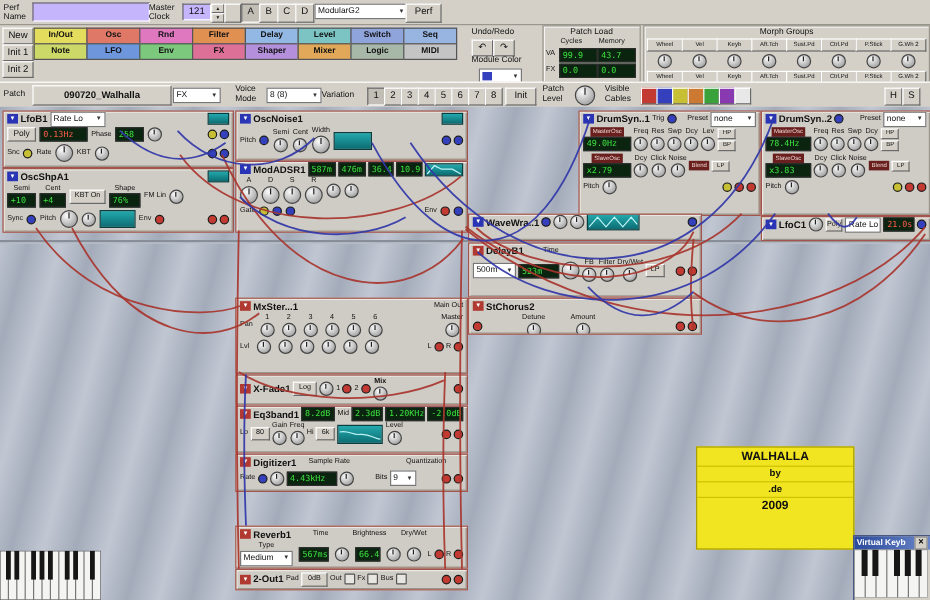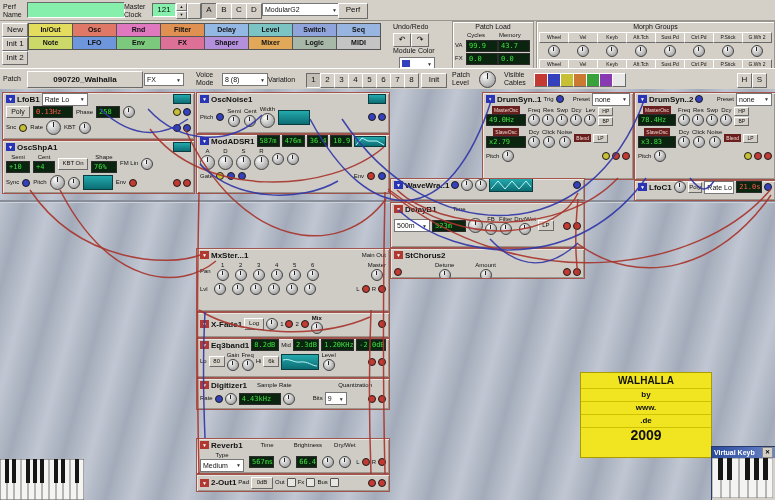--- a/index.html
+++ b/index.html
@@ -1,18 +1,18 @@
 <!DOCTYPE html>
 <html><head>
 <meta charset="utf-8">
 <style>
   html,body{margin:0;padding:0}
   #app{position:relative;width:775px;height:500px;background:#d4d0c8;font-family:"Liberation Sans",sans-serif;font-size:8px;color:#111;overflow:hidden;user-select:none}
   .abs{position:absolute}
-  .sunk{background:#86efac;border:1px solid;border-color:#6a6a6a #ffffff #ffffff #6a6a6a}
+  .sunk{background:#c4b5fd;border:1px solid;border-color:#6a6a6a #ffffff #ffffff #6a6a6a}
   .btn{background:#d4d0c8;border:1px solid;border-color:#ffffff #6a6a6a #6a6a6a #ffffff;font-size:8px;text-align:center;line-height:11px;overflow:hidden;white-space:nowrap}
   .btn.on{border-color:#6a6a6a #ffffff #ffffff #6a6a6a;background:#c2beb6}
   .lbl{font-size:7px;line-height:1.1}
   .lbl6{font-size:6px;line-height:1.1}
   .pre{white-space:pre-line}
   .drop{background:#fff;border:1px solid #777;display:flex;align-items:center;justify-content:space-between;padding:0 2px;font-size:7px;height:11px;white-space:nowrap;overflow:hidden}
   .drop .arr{font-size:5px;color:#333;margin-left:2px}
   .disp{background:#0b2410;color:#3ce23e;font-family:"DejaVu Sans Mono",monospace;font-size:7px;padding:0 2px;height:10px;line-height:10px;border:1px solid #2c2c2c;white-space:nowrap;overflow:hidden}
   .disp.red{color:#ff5a4a}
   .knob{width:13px;height:13px;border-radius:50%;background:radial-gradient(circle at 35% 30%,#fbfbfb,#8b8b8b);border:1px solid #444;position:relative;flex:0 0 auto}
@@ -857,23 +857,22 @@
       <path class="cb-b" d="M342,30 C430,162 590,162 645,9"></path>
       <path class="cb-b" d="M646,89 C580,182 460,176 398,121"></path>
       <path class="cb-b" d="M490,150 C520,182 550,180 578,154"></path>
       <path class="cb-b" d="M205,223 C203,260 203,300 205,349"></path>
       <path class="cb-b" d="M690,89 C700,102 706,104 714,92"></path>
     </svg>
 
     <div class="infobox" style="left: 580px; top: 283px; width: 130px; height: 84px; background: rgb(240, 229, 32);">
       <div class="row" style="font-size:10px;line-height:15px;height:15px">WALHALLA</div>
       <div class="row" style="font-size:8px;line-height:12px;height:12px">by</div>
-      <div class="row" style="font-size:8px;line-height:12px;height:12px">www.</div>
       <div class="row" style="font-size:8px;line-height:12px;height:12px">.de</div>
-      <div class="row" style="font-size:14px;line-height:14px;height:14px;border-bottom:none">2009</div>
+      <div class="row" style="font-size:10px;line-height:14px;height:14px;border-bottom:none">2009</div>
     </div>
 
     <svg class="abs" style="left:0;top:370px" width="84" height="41">
       <rect x="0" y="0" width="84" height="41" fill="#f4f4f2" stroke="#555"></rect>
       <g stroke="#777">
         <line x1="7" y1="0" x2="7" y2="41"></line>
           <line x1="14" y1="0" x2="14" y2="41"></line>
           <line x1="21" y1="0" x2="21" y2="41"></line>
           <line x1="28" y1="0" x2="28" y2="41"></line>
           <line x1="35" y1="0" x2="35" y2="41"></line>

